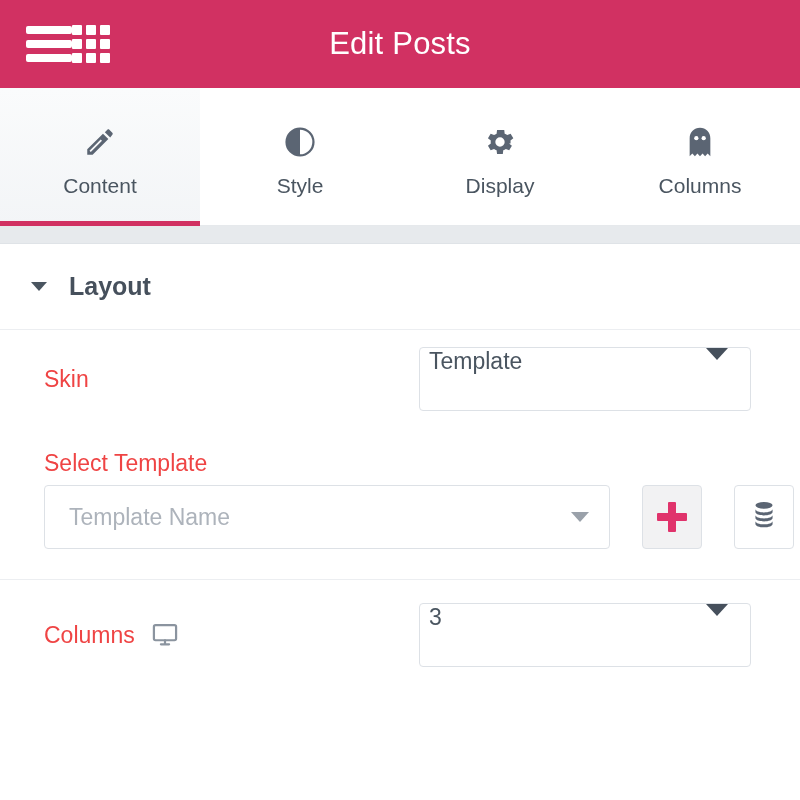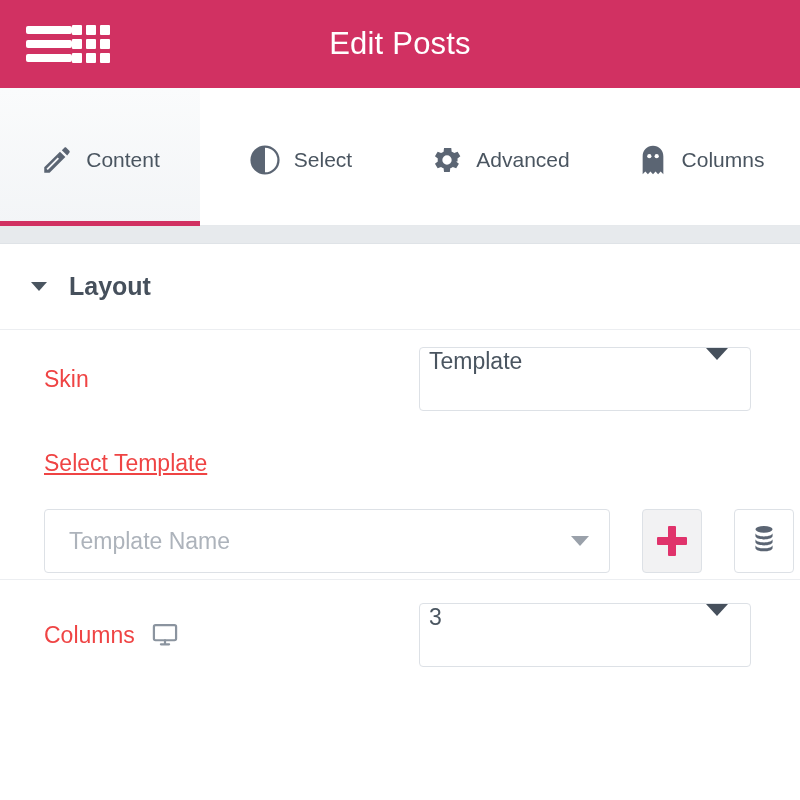--- a/index.html
+++ b/index.html
@@ -73,21 +73,21 @@
   .tabs {
     display: flex;
     height: 138px;
     background: #ffffff;
     border-bottom: 1px solid #e6e9ec;
     box-sizing: border-box;
   }
   .tab {
     flex: 1;
     display: flex;
-    flex-direction: row;
+    flex-direction: column;
     align-items: center;
     justify-content: center;
     gap: 12px;
     cursor: pointer;
     position: relative;
     box-sizing: border-box;
     padding-top: 6px;
   }
   .tab.active {
     background: linear-gradient(to bottom, #fafbfc, #f3f5f7);
@@ -184,21 +184,21 @@
   }
   .select .arrow {
     width: 0;
     height: 0;
     border-left: 11px solid transparent;
     border-right: 11px solid transparent;
     border-top: 12px solid #46505c;
     flex: none;
   }
 
-  .tpl-label { margin-bottom: 32px; text-decoration: underline; }
+  .tpl-label { margin-bottom: 8px; }
   .tpl-controls {
     display: flex;
     gap: 32px;
   }
   .tpl-select {
     width: 566px;
     height: 64px;
     border: 1px solid #dde1e6;
     border-radius: 4px;
     background: #fff;
@@ -286,30 +286,30 @@
   </div>
 
   <div class="tab">
     <div class="tab-icon">
       <svg width="34" height="34" viewBox="0 0 24 24">
         <circle cx="12" cy="12" r="9.5" fill="#5b6573"></circle>
         <path d="M12 2.5a9.5 9.5 0 0 1 0 19z" fill="#ffffff"></path>
         <circle cx="12" cy="12" r="9.5" fill="none" stroke="#5b6573" stroke-width="1.6"></circle>
       </svg>
     </div>
-    <div class="tab-label">Select</div>
+    <div class="tab-label">Style</div>
   </div>
 
   <div class="tab">
     <div class="tab-icon">
       <svg width="34" height="34" viewBox="0 0 24 24" fill="#5b6573">
         <path d="M19.4 13a7.6 7.6 0 0 0 0-2l2-1.6-1.9-3.3-2.4 1a7.5 7.5 0 0 0-1.8-1l-.3-2.6H9.9l-.3 2.6c-.7.3-1.3.6-1.8 1l-2.4-1L3.5 9.4 5.5 11a7.6 7.6 0 0 0 0 2l-2 1.6 1.9 3.3 2.4-1c.5.4 1.1.8 1.8 1l.3 2.6h4.1l.3-2.6c.7-.2 1.3-.6 1.8-1l2.4 1 1.9-3.3-2-1.6zM12 15.3A3.3 3.3 0 1 1 12 8.7a3.3 3.3 0 0 1 0 6.6z"></path>
       </svg>
     </div>
-    <div class="tab-label">Advanced</div>
+    <div class="tab-label">Display</div>
   </div>
 
   <div class="tab">
     <div class="tab-icon">
       <svg width="34" height="34" viewBox="0 0 24 24">
         <path d="M12 2C7.9 2 4.7 5.2 4.7 9.3V22l1.9-1.9L8.4 22l1.8-1.9L12 22l1.8-1.9L15.6 22l1.8-1.9L19.3 22V9.3C19.3 5.2 16.1 2 12 2z" fill="#5b6573"></path>
         <circle cx="9.4" cy="9.3" r="1.5" fill="#ffffff"></circle>
         <circle cx="14.6" cy="9.3" r="1.5" fill="#ffffff"></circle>
       </svg>
     </div>

